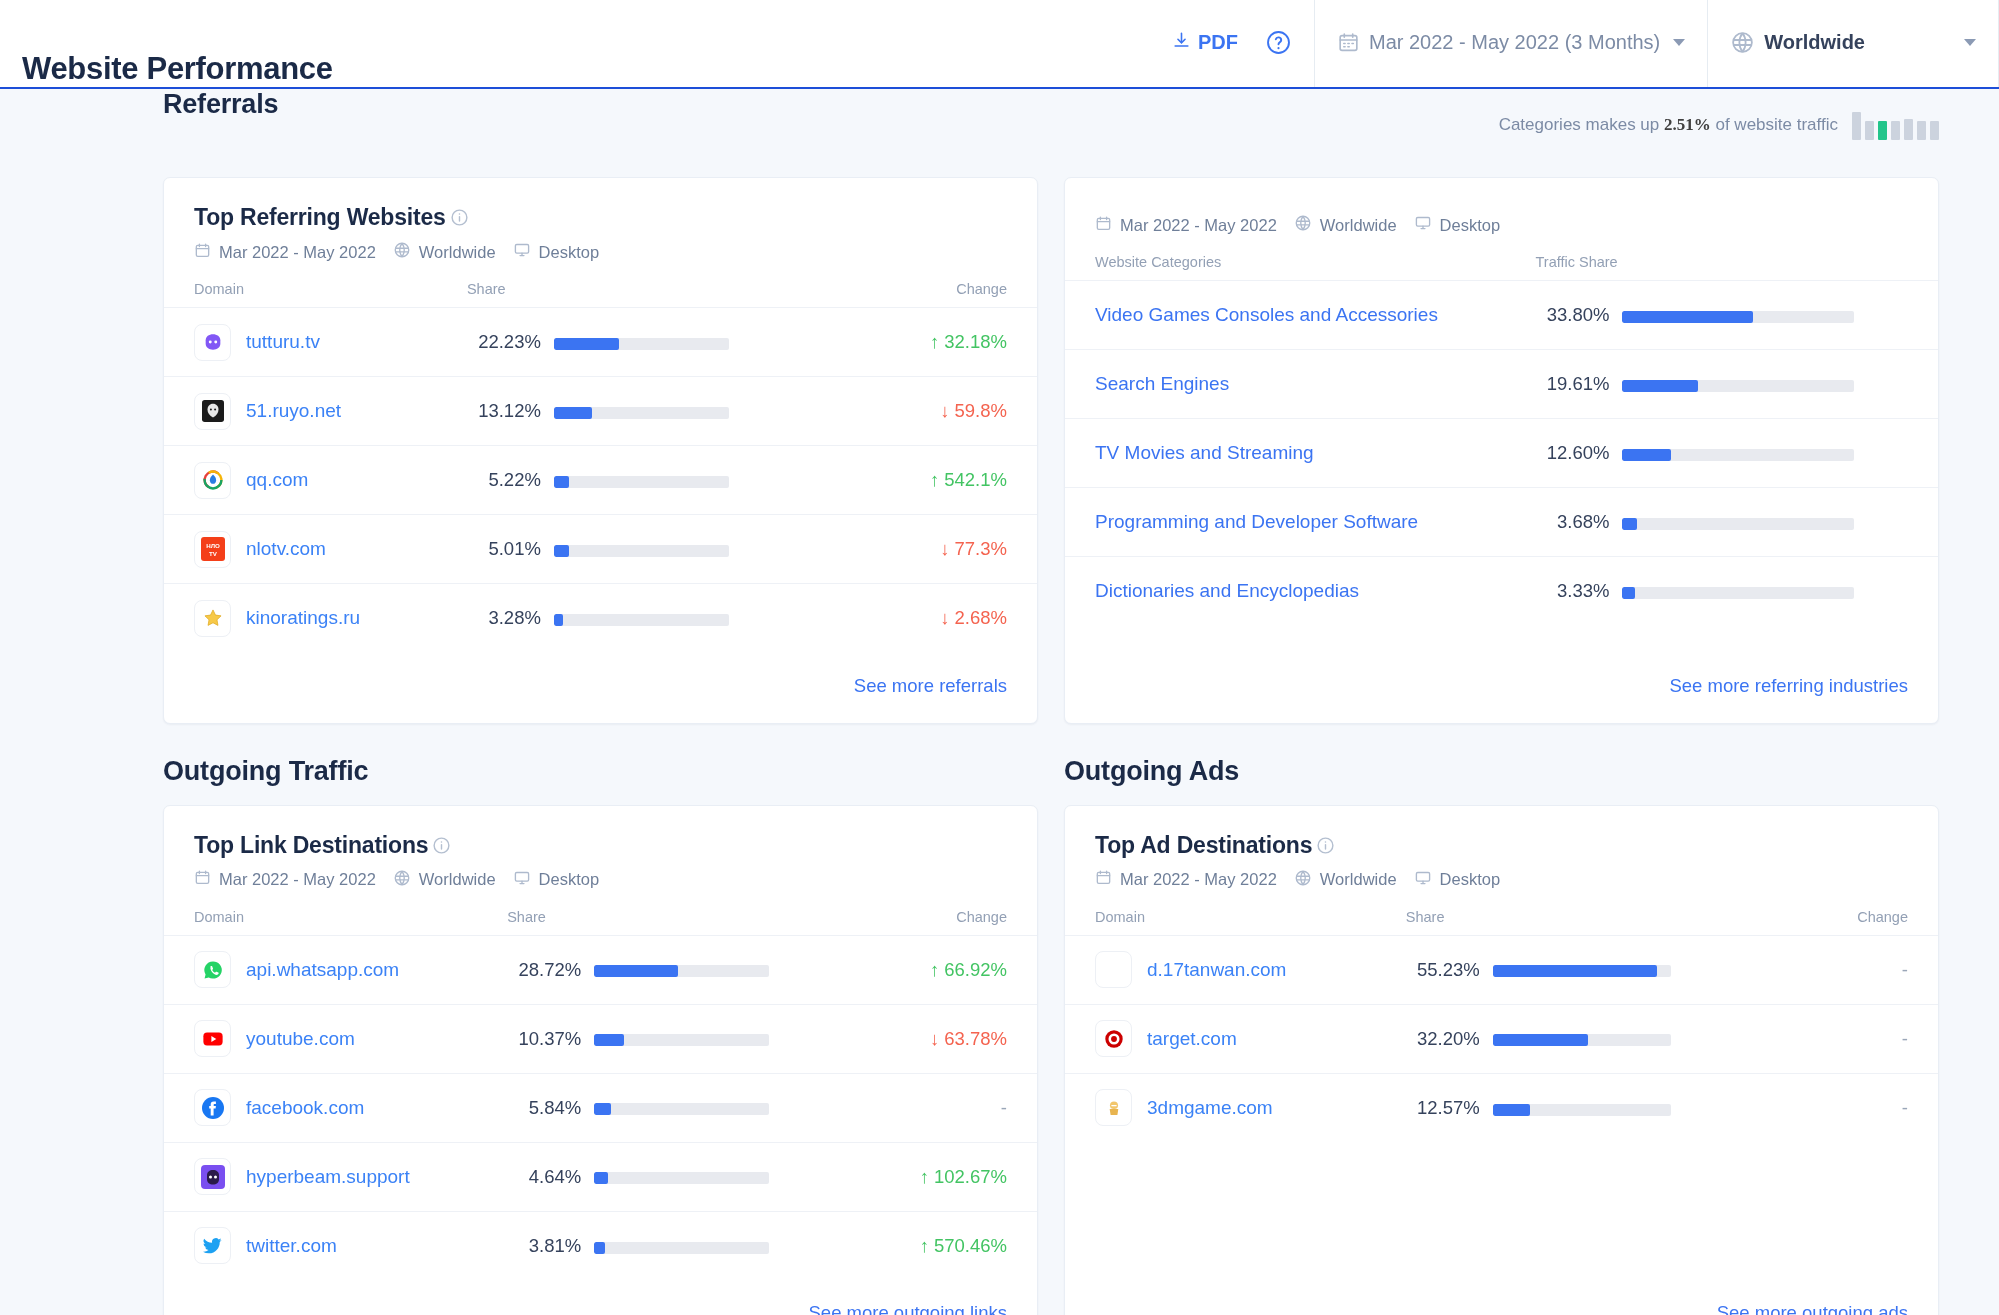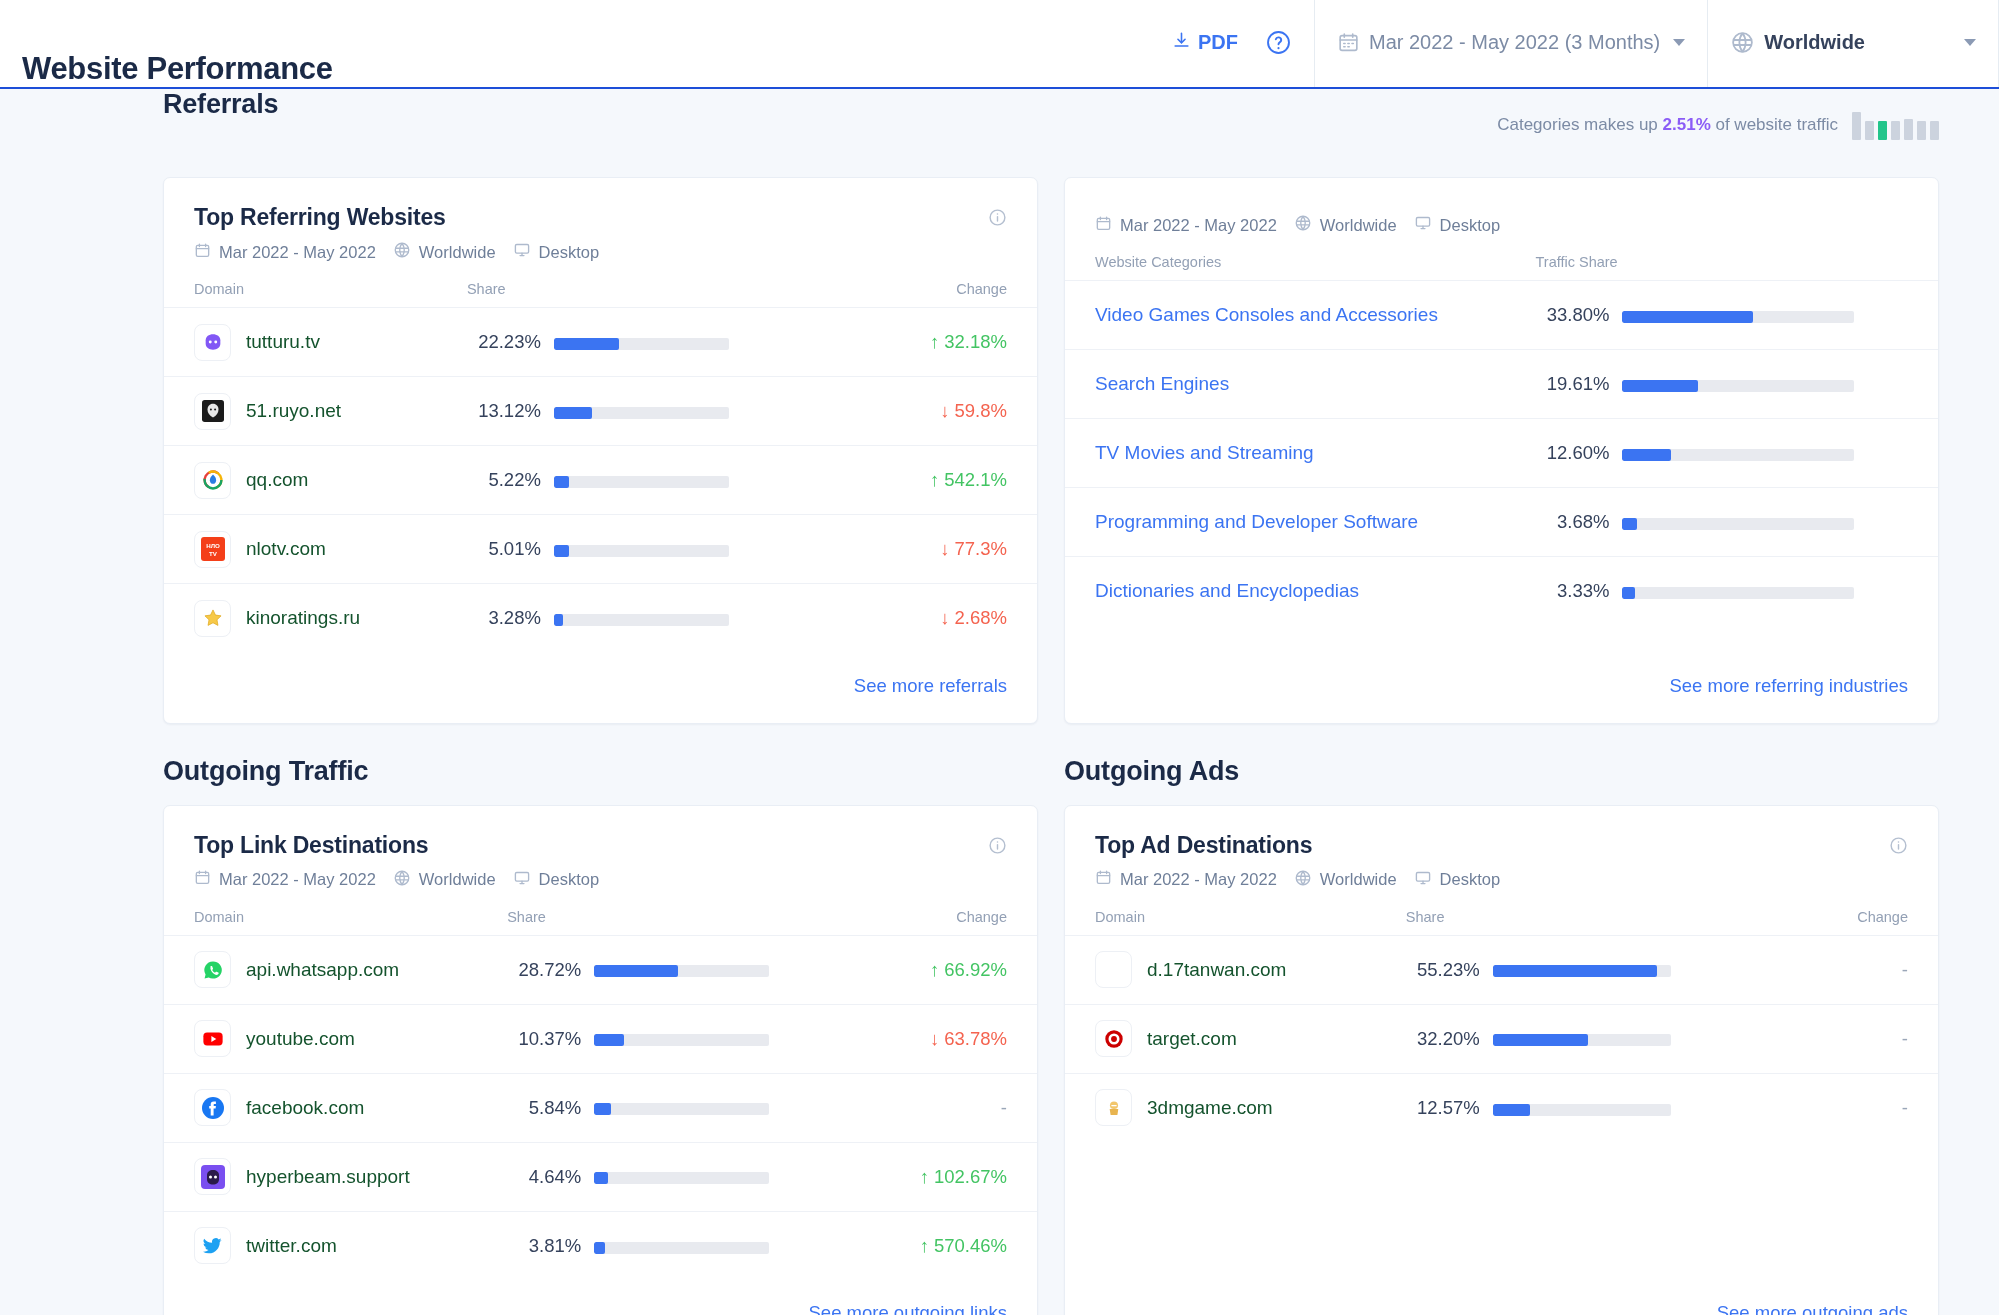--- a/index.html
+++ b/index.html
@@ -78,42 +78,42 @@
   }
   .section-note {
     margin-left: auto;
     display: flex;
     align-items: center;
     gap: 14px;
     font-size: 17px;
     color: #7c8ba5;
     padding-bottom: 4px;
   }
-  .section-note b { color: #8b5cf6; font-weight: 700; }
+  .section-note b { color: #404040; font-weight: 700; font-family: Liberation Serif, serif; }
   .minibars { display: flex; align-items: flex-end; gap: 4px; height: 30px; }
   .minibars i { display: block; width: 9px; background: #ccd3de; border-radius: 1px; }
 
   
   .cards-row {
     display: flex;
     gap: 26px;
     padding: 12px 60px 0 163px;
   }
   .card {
     background: #fff;
     border-radius: 7px;
     border: 1px solid #e9eef5;
     box-shadow: 0 1px 2px rgba(25,45,80,0.05);
     flex: 1 1 0;
     min-width: 0;
     display: flex;
     flex-direction: column;
   }
   .card-head { padding: 26px 30px 0 30px; }
-  .card-title-row { display: flex; align-items: center; gap: 4px; justify-content: space-between; }
+  .card-title-row { display: flex; align-items: center; gap: 4px; }
   .card-title {
     font-size: 23px; font-weight: 700; color: #1b2a47; letter-spacing: -0.2px;
   }
   .info-ico { cursor: pointer; display:flex; }
   .card-meta {
     display: flex; align-items: center; gap: 8px;
     margin-top: 10px;
     font-size: 16.5px;
     color: #6f7f99;
   }
@@ -129,21 +129,21 @@
   .tbl td { border-top: 1px solid #eef1f6; height: 69px; vertical-align: middle; }
   .tbl tbody tr:first-child td { border-top: 1px solid #eef1f6; }
   .cell-dom { padding-left: 30px; }
   .dom-wrap { display: flex; align-items: center; gap: 15px; }
   .favicon {
     width: 37px; height: 37px; border-radius: 8px;
     border: 1px solid #edf0f5; background: #fff;
     display: flex; align-items: center; justify-content: center;
     font-size: 17px; overflow: hidden; flex: none;
   }
-  .dom-name { font-size: 19px; color: #14532d; }
+  .dom-name { font-size: 19px; color: #3b82f6; }
   .cat-name { font-size: 19px; color: #3b74f2; cursor: pointer; }
 
   .share-cell { white-space: nowrap; }
   .share-val {
     display: inline-block; font-size: 18.5px; color: #35425c;
     min-width: 74px; text-align: right;
   }
   .bar-track {
     display: inline-block; vertical-align: middle;
     height: 12px; background: #e8eaef; border-radius: 2px;

